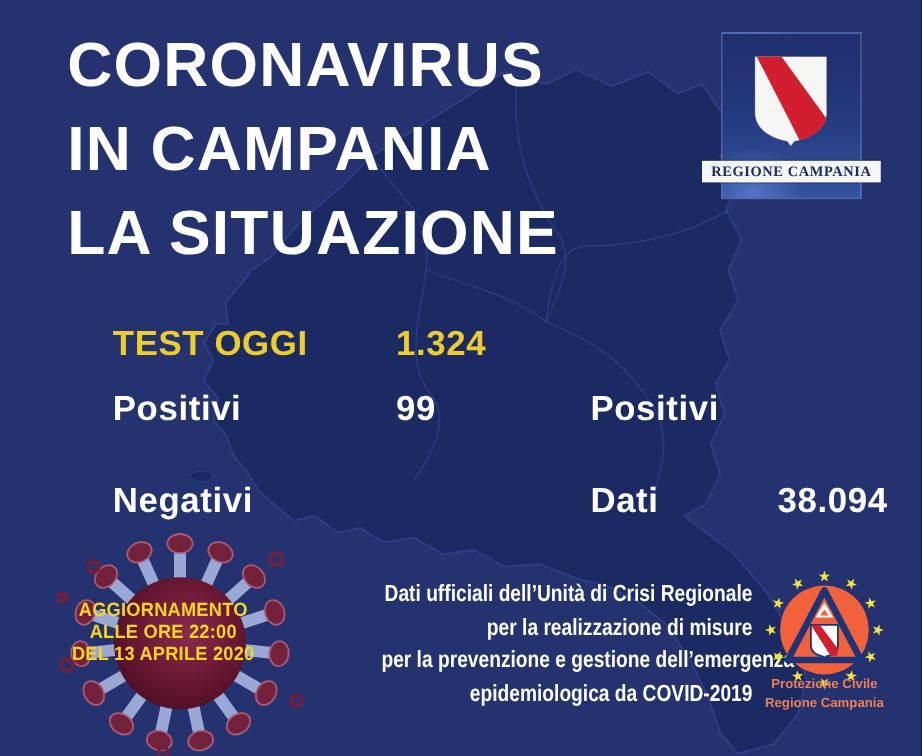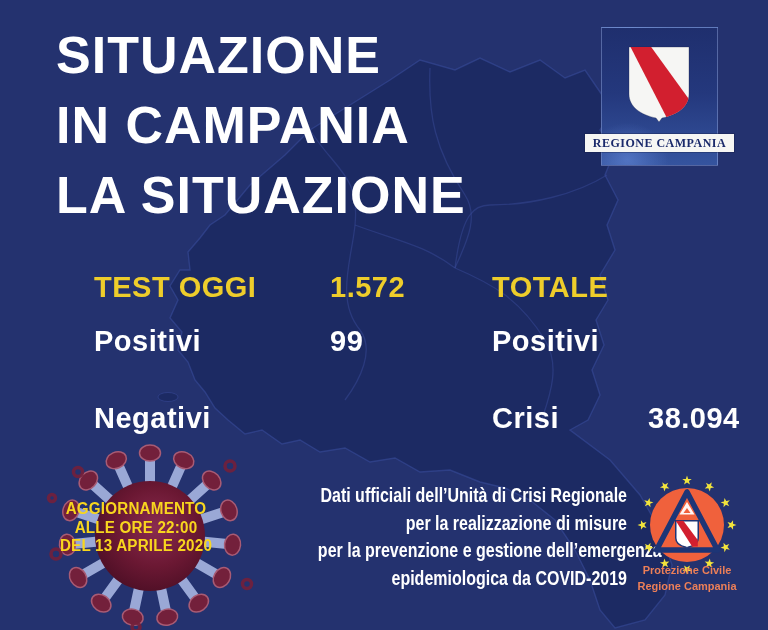--- a/index.html
+++ b/index.html
@@ -87,57 +87,54 @@
       <path d="M430,68 C428,115 435,150 465,195 C480,218 465,245 455,268"></path>
       <path d="M455,268 C495,285 520,300 545,340 C562,368 548,400 540,425"></path>
       <path d="M607,175 C575,195 530,205 490,205 C475,205 462,212 455,268"></path>
       <path d="M355,225 C395,240 425,245 455,268"></path>
     </g>
     <ellipse cx="168" cy="397" rx="10" ry="4.5" style="fill:var(--map,#1C2A63);stroke:var(--map-border,#3B4E9E);stroke-width:1;stroke-opacity:.5"></ellipse>
     <ellipse cx="150" cy="452" rx="5" ry="3" style="fill:var(--map,#1C2A63);stroke:var(--map-border,#3B4E9E);stroke-width:1;stroke-opacity:.5"></ellipse>
   </svg>
 
   <div class="title">
-    <div>SITUAZIONE</div>
+    <div>CORONAVIRUS</div>
     <div>IN CAMPANIA</div>
     <div>LA SITUAZIONE</div>
   </div>
 
   <div class="regione-panel"></div>
   <svg class="regione-shield" width="64" height="78" viewBox="0 0 64 78">
     <defs>
         <clipPath id="shieldClip">
       <path d="M2,1 H62 V48 C62,61 50,69 35,72 L32,76 L29,72 C14,69 2,61 2,48 Z"></path>
     </clipPath>
       </defs>
     <path d="M2,1 H62 V48 C62,61 50,69 35,72 L32,76 L29,72 C14,69 2,61 2,48 Z" style="fill:#F6F6F4;stroke:rgba(20,30,70,.3);stroke-width:1"></path>
     <polygon points="2,-2 22,-2 64,56 64,80 44,80" clip-path="url(#shieldClip)" style="fill:var(--red,#D21F2F)"></polygon>
   </svg>
   <div class="regione-banner">REGIONE CAMPANIA</div>
 
   <div class="stat-row r-today row-1 hdr">
     <span class="lbl">TEST OGGI</span>
-    <span class="val">1.572</span>
+    <span class="val">1.324</span>
   </div>
   <div class="stat-row r-today row-2 wht">
     <span class="lbl">Positivi</span>
     <span class="val">99</span>
   </div>
   <div class="stat-row r-today row-3 wht">
     <span class="lbl">Negativi</span>
   </div>
 
-  <div class="stat-row r-total row-1 hdr">
-    <span class="lbl">TOTALE</span>
-  </div>
   <div class="stat-row r-total row-2 wht">
     <span class="lbl">Positivi</span>
   </div>
   <div class="stat-row r-total row-3 wht">
-    <span class="lbl">Crisi</span>
+    <span class="lbl">Dati</span>
     <span class="val">38.094</span>
   </div>
 
   <svg class="virus-svg" width="220" height="200" viewBox="0 0 220 200">
     <defs>
       <radialGradient id="vbody" cx="55%" cy="42%" r="65%">
         <stop offset="0%" stop-color="#8A2B50"></stop>
         <stop offset="55%" stop-color="#6B1833"></stop>
         <stop offset="100%" stop-color="#4A0E24"></stop>
       </radialGradient>

